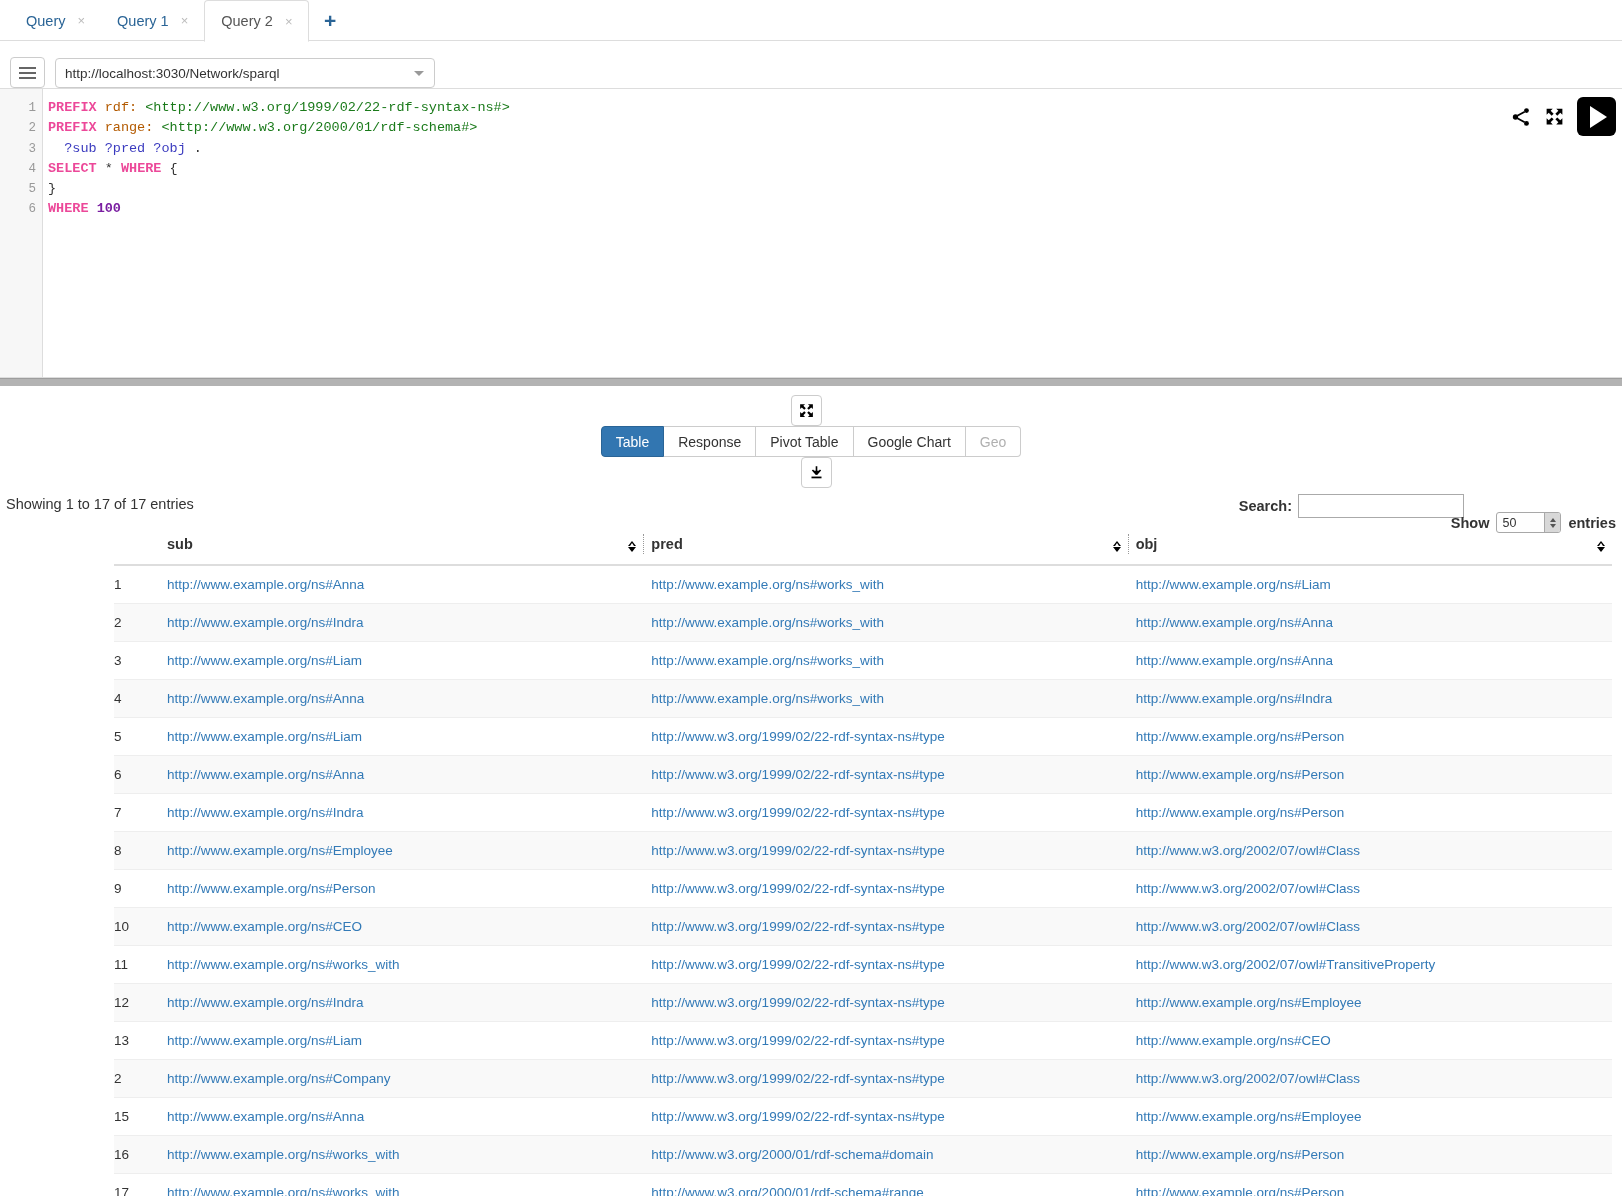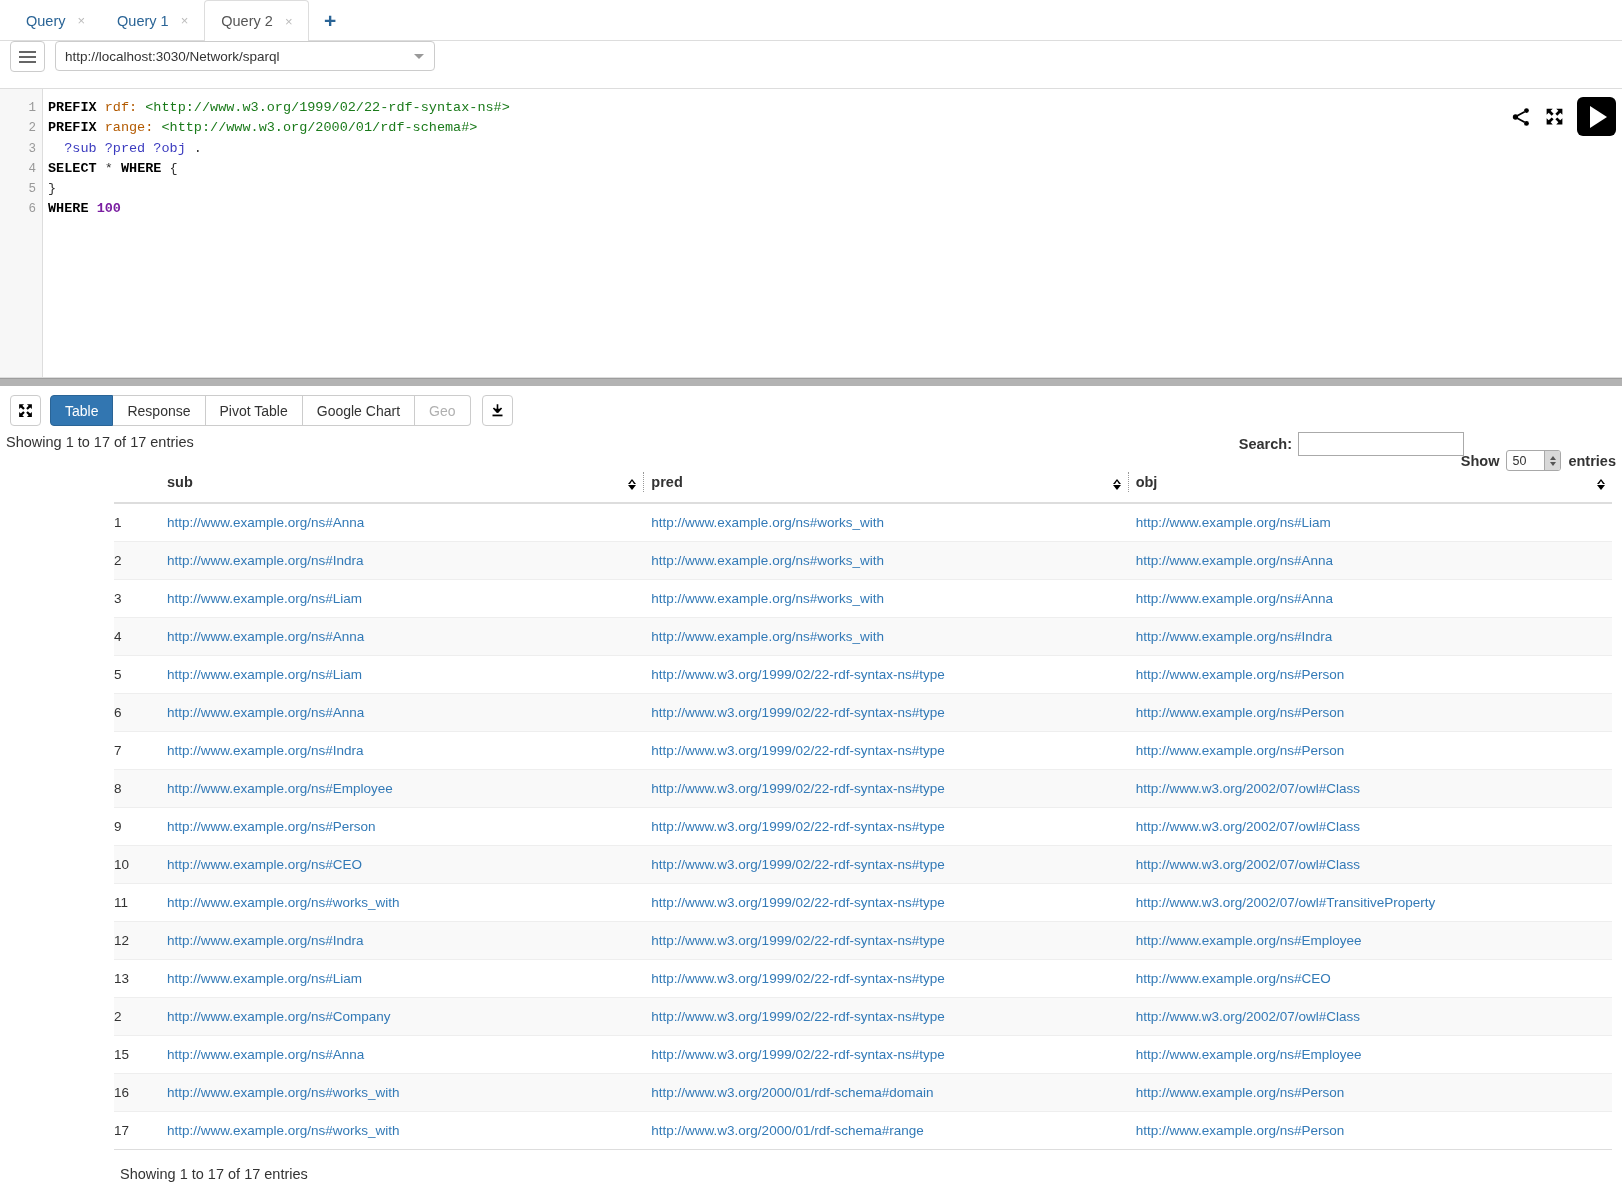--- a/index.html
+++ b/index.html
@@ -67,21 +67,21 @@
     font-size: 21px;
     font-weight: bold;
     vertical-align: top;
     cursor: pointer;
   }
 
   
   .endpoint-bar {
     height: 47px;
     display: flex;
-    align-items: flex-start;
+    align-items: flex-end;
     padding: 0 0 0 10px;
     box-sizing: border-box;
     background: #fff;
   }
   .hamburger-btn {
     width: 35px;
     height: 31px;
     border: 1px solid #cccccc;
     border-radius: 4px;
     background: #ffffff;
@@ -167,21 +167,21 @@
     box-sizing: border-box;
   }
   .code-line {
     font-family: "Liberation Mono", monospace;
     font-size: 13.5px;
     height: 20.3px;
     line-height: 20.3px;
     white-space: pre;
     color: #333;
   }
-  .kw  { color: #000000; font-weight: bold; }
+  .kw  { color: #ec4899; font-weight: bold; }
   .pfx { color: #b35a00; }
   .uri { color: #1a7a1a; }
   .var { color: #3b3bbf; }
   .punct { color: #333333; }
   .num { color: #7a1ea1; font-weight: bold; }
 
   .editor-actions {
     position: absolute;
     top: 8px;
     right: 6px;
@@ -212,20 +212,21 @@
   .results-sep {
     height: 7px;
     background: #b3b3b3;
     border-top: 1px solid #9d9d9d;
   }
   .result-tabs {
     padding: 9px 10px 0 10px;
     display: flex;
     align-items: center;
     gap: 0;
+    flex-direction: column;
   }
   .expand-btn {
     width: 31px; height: 31px;
     border: 1px solid #cccccc;
     border-radius: 4px;
     background: #fff;
     display:flex; align-items:center; justify-content:center;
     margin-right: 9px;
     cursor: pointer;
     box-sizing: border-box;
@@ -306,21 +307,21 @@
   .show-wrap {
     position: absolute;
     right: 6px;
     top: 18px;
     display: flex;
     align-items: center;
     gap: 7px;
   }
   .show-label, .entries-label { font-size: 14.5px; font-weight: bold; color: #333; }
   .show-select {
-    width: 55px;
+    width: 65px;
     height: 21px;
     border: 1px solid #a8a8a8;
     border-radius: 3px;
     background: #fefefe;
     font-size: 12.5px;
     font-family: "Liberation Sans", sans-serif;
     color: #333;
     padding-left: 5px;
     position: relative;
     display: flex;

